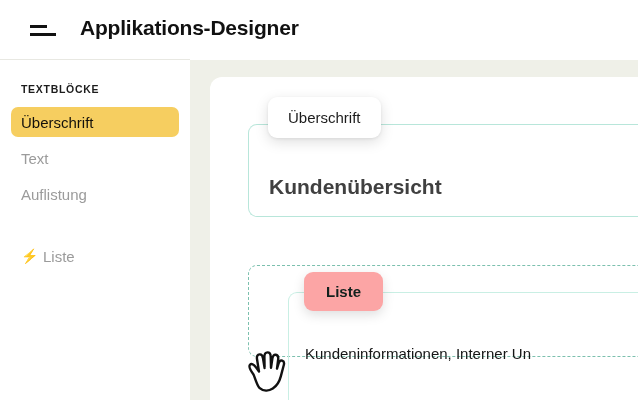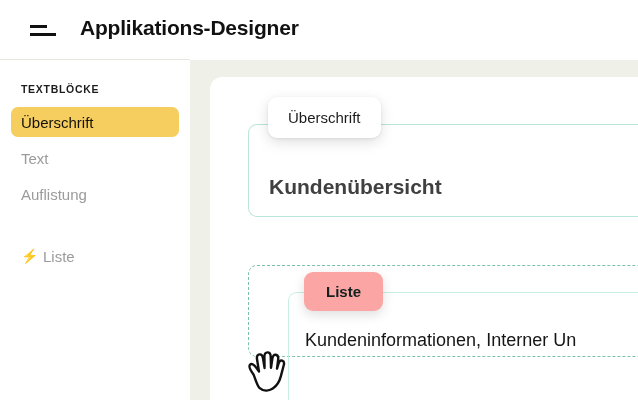--- a/index.html
+++ b/index.html
@@ -160,22 +160,22 @@
   .block-list {
     position: absolute;
     left: 78px; top: 215px;
     width: 400px; height: 130px;
     border: 1.6px solid #c9efe4;
     border-right: none;
     border-radius: 9px 0 0 9px;
   }
   .block-list-text {
     position: absolute;
-    left: 16px; top: 37px;
-    font-size: 18px;
+    left: 16px; top: 52px;
+    font-size: 15px;
     color: #161616;
     white-space: nowrap;
   }
   .badge-liste {
     position: absolute;
     left: 94px; top: 195px;
     padding: 11px 22px;
     background: #fca5a5;
     border-radius: 9px;
     box-shadow: 0 4px 12px rgba(0,0,0,0.13);

